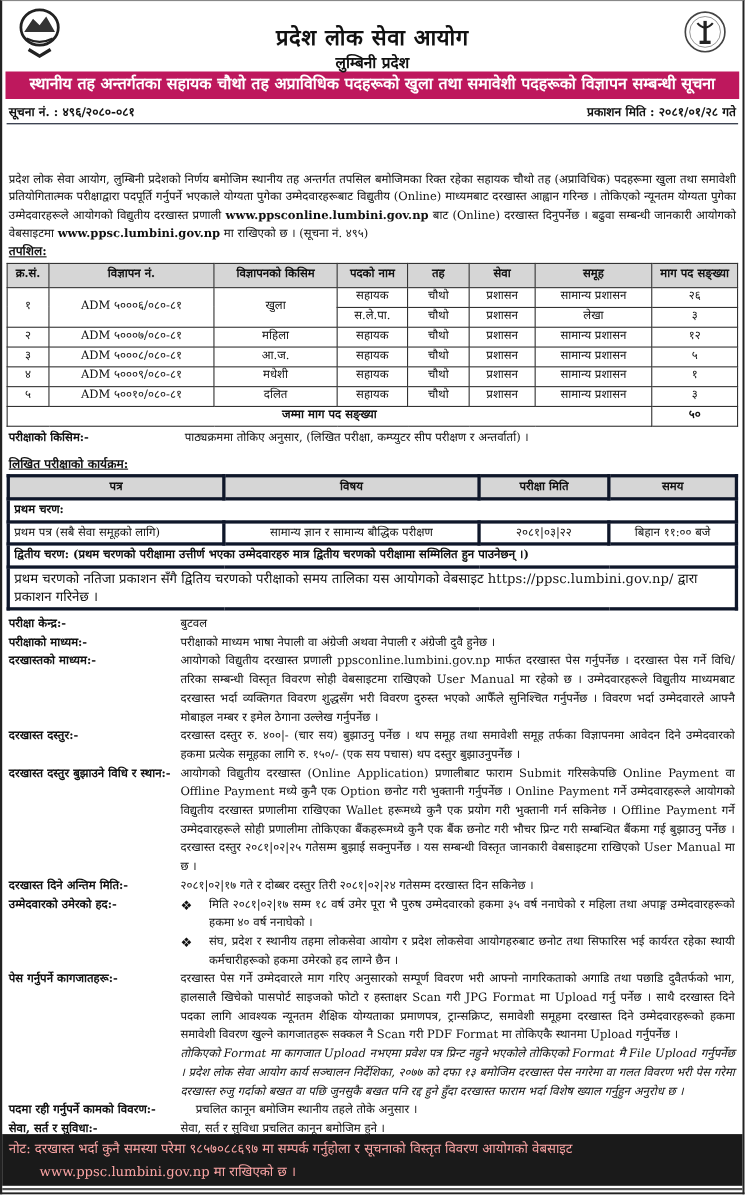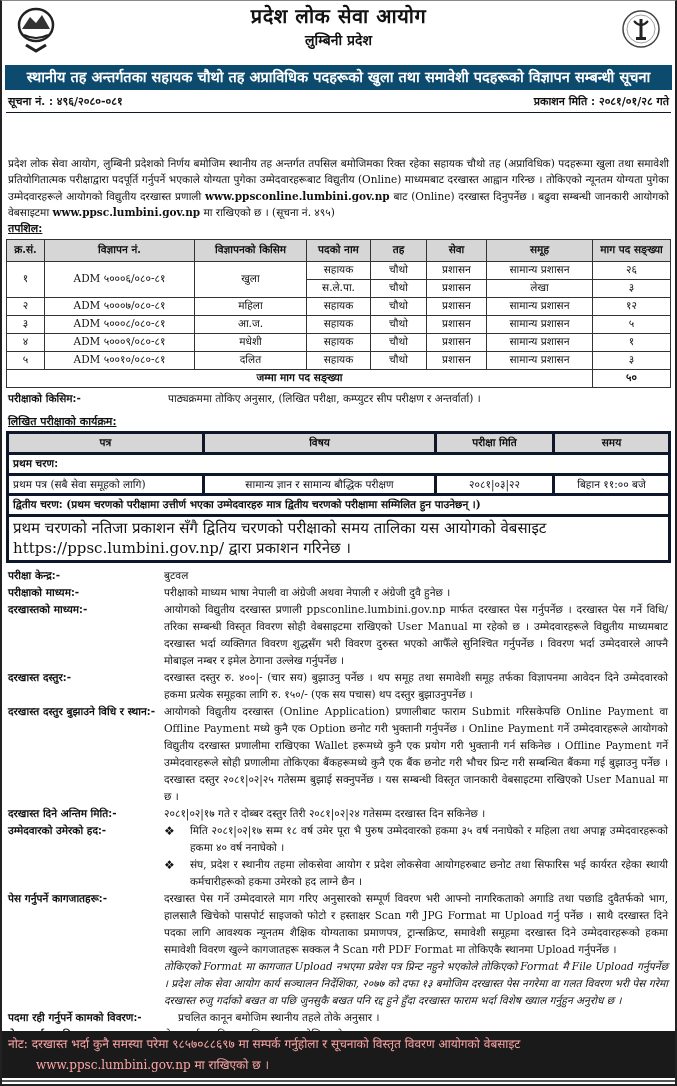--- a/index.html
+++ b/index.html
@@ -2,37 +2,37 @@
 <html><head>
 <meta charset="utf-8">
 <style>
   * { box-sizing: border-box; margin: 0; padding: 0; }
   html, body { width: 677px; height: 1086px; background: #fff; overflow: hidden; }
   body { font-family: "DejaVu Serif", serif; color: #111; font-size: 10.5px; line-height: 1.3; }
   .page { position: relative; width: 677px; height: 1086px; border: 2px solid #222; border-top: 1px solid #888; padding: 0 4px; }
   .header { position: relative; height: 62px; text-align: center; }
   .logo-left { position: absolute; left: 10px; top: 4px; width: 40px; height: 50px; }
   .logo-right { position: absolute; right: 10px; top: 6px; width: 40px; height: 44px; }
-  .title { font-size: 20px; font-weight: bold; padding-top: 2px; letter-spacing: 0.5px; }
+  .title { font-size: 20px; font-weight: bold; padding-top: 20px; letter-spacing: 0.5px; }
   .subtitle { font-size: 14px; font-weight: bold; margin-top: 2px; }
-  .banner { background: #0c4a6e; color: #fff; font-weight: bold; font-size: 14.5px; text-align: center; padding: 3px 2px; margin: 2px -1px 3px; white-space: nowrap; overflow: hidden; }
+  .banner { background: #be185d; color: #fff; font-weight: bold; font-size: 14.5px; text-align: center; padding: 3px 2px; margin: 2px -1px 3px; white-space: nowrap; overflow: hidden; }
   .meta-row { display: flex; justify-content: space-between; font-weight: bold; font-size: 11px; padding: 2px 2px 3px; border-bottom: 1px solid #0f172a; }
   .intro { font-size: 10.5px; line-height: 1.55; padding: 1px 2px; text-align: justify; margin-top: 41px; }
   .intro b { font-weight: bold; }
   .section-label { font-weight: bold; text-decoration: underline; font-size: 11px; margin: 1px 2px 2px; }
   table { border-collapse: collapse; width: 100%; font-size: 10.5px; }
   .t1 th, .t1 td { border: 1px solid #333; text-align: center; padding: 1px 2px; height: 18px; }
   .t1 th { background: #d6d6d6; font-weight: bold; height: 22px; }
   .t1 td.total { font-weight: bold; }
   .t2 { margin-top: 2px; }
   .t2 th, .t2 td { border: 3px solid #0f172a; padding: 2px 4px; height: 20px; }
   .t2 th { background: #d6d6d6; font-weight: bold; text-align: center; }
   .t2 td.c { text-align: center; }
   .t2 td.stage { font-weight: bold; }
-  .t2 td.small { font-size: 15px; margin-top: 30px; }
+  .t2 td.small { font-size: 12px; margin-top: 30px; }
   .kv { display: flex; font-size: 10.5px; line-height: 1.62; }
   .kv .k { width: 158px; flex: none; font-weight: bold; padding-left: 2px; }
   .kv .v { flex: 1; text-align: justify; padding-right: 3px; }
   .kv .v i { font-style: italic; }
   .bullet { display: flex; }
   .bullet .mark { width: 26px; flex: none; font-size: 12px; }
   .exam-type { display: flex; font-size: 10.5px; margin-top: 4px; }
   .exam-type .k { width: 162px; font-weight: bold; padding-left: 2px; }
   .footer { position: absolute; left: 0; right: 0; bottom: 6px; background: #1a1a1a; color: #fca5a5; font-weight: normal; font-size: 12px; line-height: 1.7; padding: 3px 6px; }
   .footer .l2 { padding-left: 28px; }

